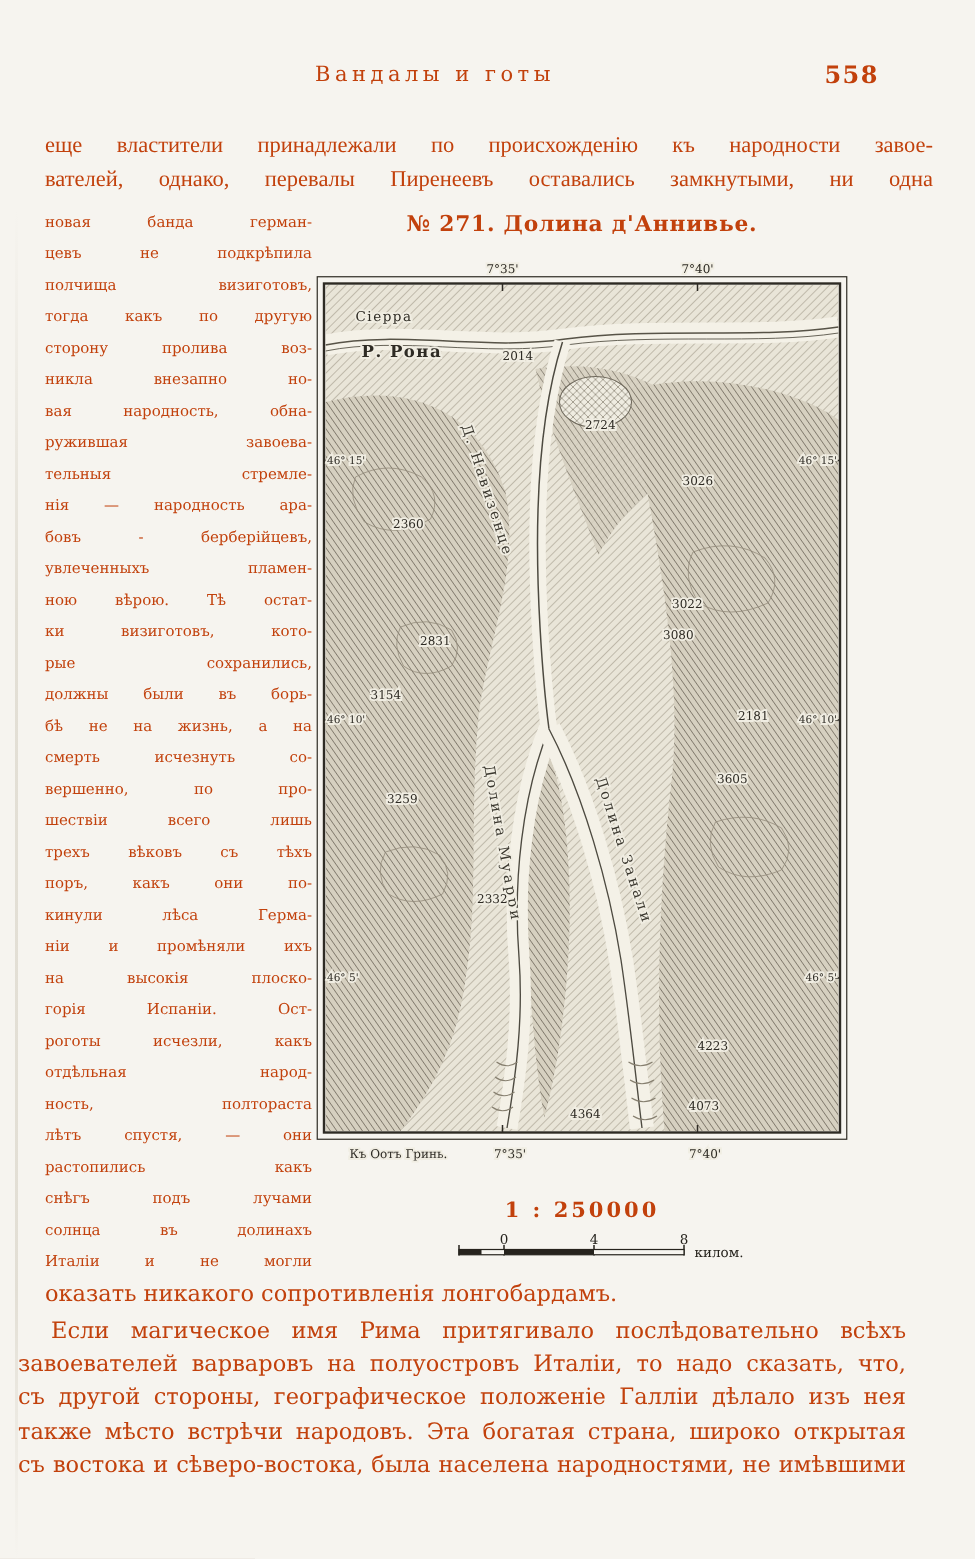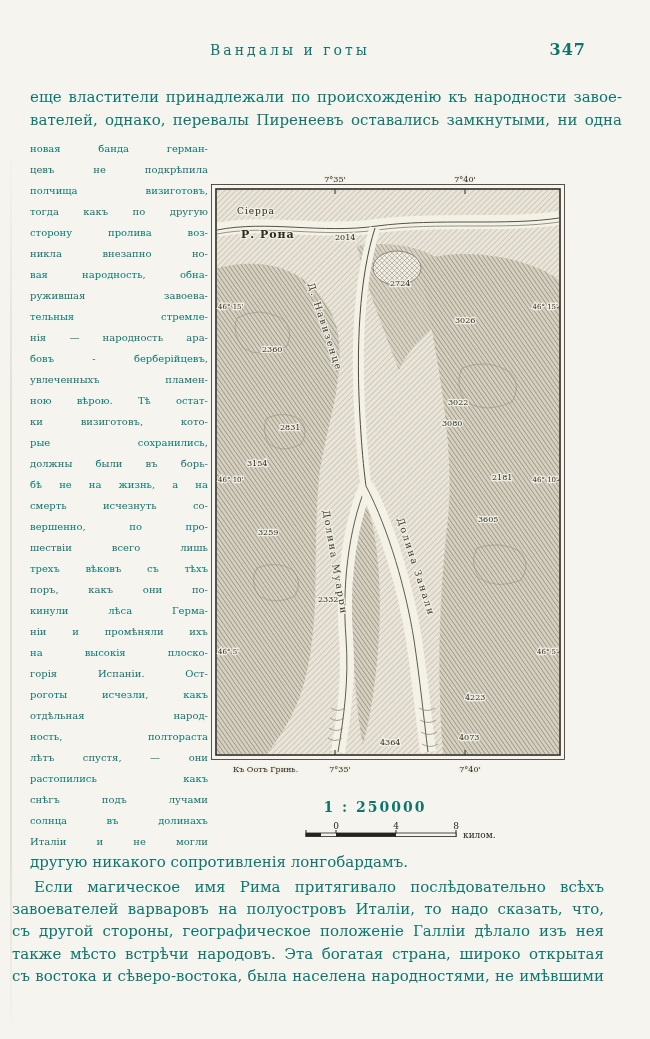--- a/index.html
+++ b/index.html
@@ -2,86 +2,87 @@
 <html><head>
 <meta charset="utf-8">
 <style>
   html,body{margin:0;padding:0;background:#e9e6dd;}
   .page{
     position:relative;
     width:650px;height:1039px;
     margin:0 auto;
     background:#f6f4ef;
     font-family:"DejaVu Serif", serif;
-    color:#0f766e;
+    color:#c2410c;
     overflow:hidden;
   }
   .page::before{
     content:"";position:absolute;left:10px;top:140px;bottom:0;width:2px;
     background:linear-gradient(#f6f4ef, #cfc9ba 30%, #cfc9ba 80%, #f6f4ef);
     opacity:.5;
   }
   .running-title{
     position:absolute;top:42px;left:0;right:70px;
     text-align:center;font-size:14px;letter-spacing:3px;
   }
   .page-number{
     position:absolute;top:40px;right:64px;
     font-size:16px;font-weight:bold;letter-spacing:1px;
   }
   .textblock{
     white-space:pre-line;
     font-size:15px;line-height:22.5px;
     text-align:justify;text-align-last:justify;
   }
-  .intro{position:absolute;left:30px;top:86px;width:592px;}
+  .intro{position:absolute;left:30px;top:86px;width:592px;font-family:Liberation Serif, serif;}
   .leftcol{
     position:absolute;left:30px;top:138px;width:178px;
     font-size:10px;line-height:21px;
   }
   .after-map{
     position:absolute;left:30px;top:853px;width:592px;
     font-size:15px;text-align:left;text-align-last:left;white-space:pre-line;
   }
   .closing{
     position:absolute;left:12px;top:876px;width:592px;
     line-height:22.2px;text-indent:22px;
   }
   .fig-caption{
     position:absolute;left:207px;top:141px;width:362px;
     text-align:center;font-weight:bold;font-size:14.5px;letter-spacing:.5px;
   }
   .map-wrap{position:absolute;left:207px;top:168px;width:362px;height:612px;}
   .scale-label{
-    position:absolute;left:194px;top:799px;width:362px;
+    position:absolute;left:207px;top:799px;width:362px;
     text-align:center;font-weight:bold;font-size:14px;letter-spacing:2px;
   }
   .scalebar-wrap{position:absolute;left:296px;top:820px;width:240px;height:26px;}
   
   .mlab{font-family:"DejaVu Serif",serif;fill:#2e2b24;stroke:#f0ede2;stroke-width:2.5;paint-order:stroke;}
   .coord{font-size:8px;}
   .lat{font-size:7px;}
   .elev{font-size:8px;}
   .vname{font-size:9.5px;letter-spacing:2px;fill:#3a372e;}
   .pname{font-size:9px;letter-spacing:1px;}
   .rname{font-size:11px;font-weight:bold;letter-spacing:1px;}
   .snote{font-size:8px;}
   .sb{font-family:"DejaVu Serif",serif;font-size:9px;fill:#26231d;}
 </style>
 </head>
 <body>
 
 <div class="page">
 
   <div class="running-title">Вандалы и готы</div>
-  <div class="page-number">347</div>
+  <div class="page-number">558</div>
 
   <div class="textblock intro">еще властители принадлежали по происхожденію къ народности завое-
 вателей, однако, перевалы Пиренеевъ оставались замкнутыми, ни одна</div>
 
+  <div class="fig-caption">№ 271. Долина д'Аннивье.</div>
 
   <div class="textblock leftcol">новая банда герман-
 цевъ не подкрѣпила
 полчища визиготовъ,
 тогда какъ по другую
 сторону пролива воз-
 никла внезапно но-
 вая народность, обна-
 ружившая завоева-
 тельныя стремле-
@@ -238,21 +239,21 @@
         <line x1="100" y1="10" x2="100" y2="17" stroke-width="1"></line>
         <line x1="160" y1="10" x2="160" y2="17" stroke-width="1"></line>
         <rect x="10" y="13" width="150" height="3.5" fill="#f6f4ef" stroke-width="0.8"></rect>
         <rect x="10" y="13" width="15" height="3.5" fill="#26231d" stroke="none"></rect>
         <rect x="40" y="13" width="60" height="3.5" fill="#26231d" stroke="none"></rect>
       </g>
       <text class="sb" x="167" y="18">килом.</text>
     </svg>
   </div>
 
-  <div class="after-map">другую никакого сопротивленія лонгобардамъ.</div>
+  <div class="after-map">оказать никакого сопротивленія лонгобардамъ.</div>
 
   <div class="textblock closing">Если магическое имя Рима притягивало послѣдовательно всѣхъ
 завоевателей варваровъ на полуостровъ Италіи, то надо сказать, что,
 съ другой стороны, географическое положеніе Галліи дѣлало изъ нея
 также мѣсто встрѣчи народовъ. Эта богатая страна, широко открытая
 съ востока и сѣверо-востока, была населена народностями, не имѣвшими</div>
 
 </div>
 
 </body></html>

